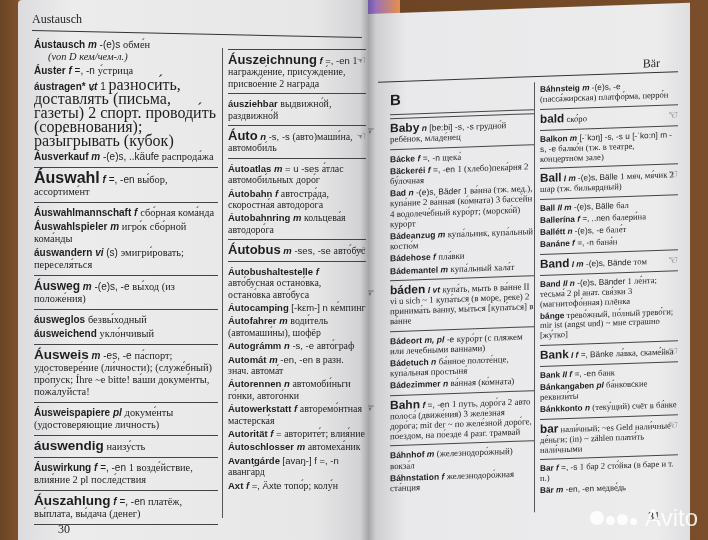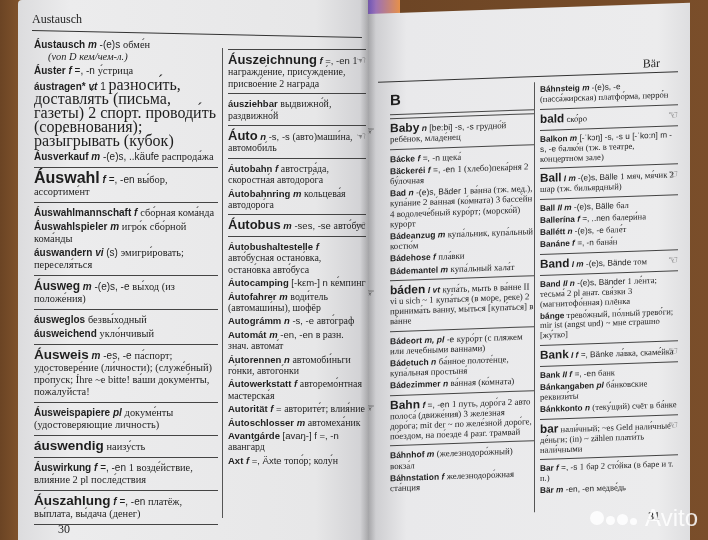--- a/index.html
+++ b/index.html
@@ -127,20 +127,21 @@
     </div>
   <div class="col-rule-v" style="left:204px; top:48px; height:470px;"></div>
   <div class="col" id="lcol2" style="left: 210px; top: 46px; width: 138px; font-size: 9.5px; line-height: 11.4px;">
       <div class="sep"></div>
       <div class="entry boxed"><span class="hand-r">☜</span><span class="hw big" style="font-size: 13px;">Áuszeichnung</span> <span class="gram">f</span> <span class="plain">=, -en</span> <span class="ru" style="font-size: 9.9px;">1 награжде́ние, присужде́ние, присвое́ние 2 награ́да</span></div>
       <div class="sep"></div>
       <div class="entry boxed"><span class="hw">áusziehbar</span> <span class="ru" style="font-size: 9.9px;">выдвижно́й, раздвижно́й</span></div>
       <div class="sep"></div>
       <div class="entry boxed"><span class="hand-r">☜</span><span class="hw big" style="font-size: 13px;">Áuto</span> <span class="gram">n</span> <span class="plain">-s, -s</span> <span class="ru" style="font-size: 9.9px;">(авто)маши́на, автомоби́ль</span></div>
       <div class="sep"></div>
+      <div class="entry boxed"><span class="hw">Áutoatlas</span> <span class="gram">m</span> <span class="plain">= u -ses</span> <span class="ru" style="font-size: 9.9px;">а́тлас автомоби́льных доро́г</span></div>
       <div class="entry boxed"><span class="hw">Áutobahn</span> <span class="gram">f</span> <span class="ru" style="font-size: 9.9px;">автостра́да, скоростна́я автодоро́га</span></div>
       <div class="entry boxed"><span class="hw">Áutobahnring</span> <span class="gram">m</span> <span class="ru" style="font-size: 9.9px;">кольцева́я автодоро́га</span></div>
       <div class="sep"></div>
       <div class="entry boxed"><span class="hand-r">☜</span><span class="hw big" style="font-size: 13px;">Áutobus</span> <span class="gram">m</span> <span class="plain">-ses, -se</span> <span class="ru" style="font-size: 9.9px;">авто́бус</span></div>
       <div class="sep"></div>
       <div class="entry boxed"><span class="hw">Áutobushaltestelle</span> <span class="gram">f</span> <span class="ru" style="font-size: 9.9px;">авто́бусная остано́вка, остано́вка авто́буса</span></div>
       <div class="entry boxed"><span class="hw">Áutocamping</span> <span class="plain">[-kεm-] n</span> <span class="ru" style="font-size: 9.9px;">ке́мпинг</span></div>
       <div class="entry boxed"><span class="hw">Áutofahrer</span> <span class="gram">m</span> <span class="ru" style="font-size: 9.9px;">води́тель (автомаши́ны), шофёр</span></div>
       <div class="entry boxed"><span class="hw">Autográmm</span> <span class="gram">n</span> <span class="plain">-s, -e</span> <span class="ru" style="font-size: 9.9px;">авто́граф</span></div>
       <div class="entry boxed"><span class="hw">Automát</span> <span class="gram">m</span> <span class="plain">-en, -en</span> <span class="ru" style="font-size: 9.9px;">в разн. знач. автома́т</span></div>

